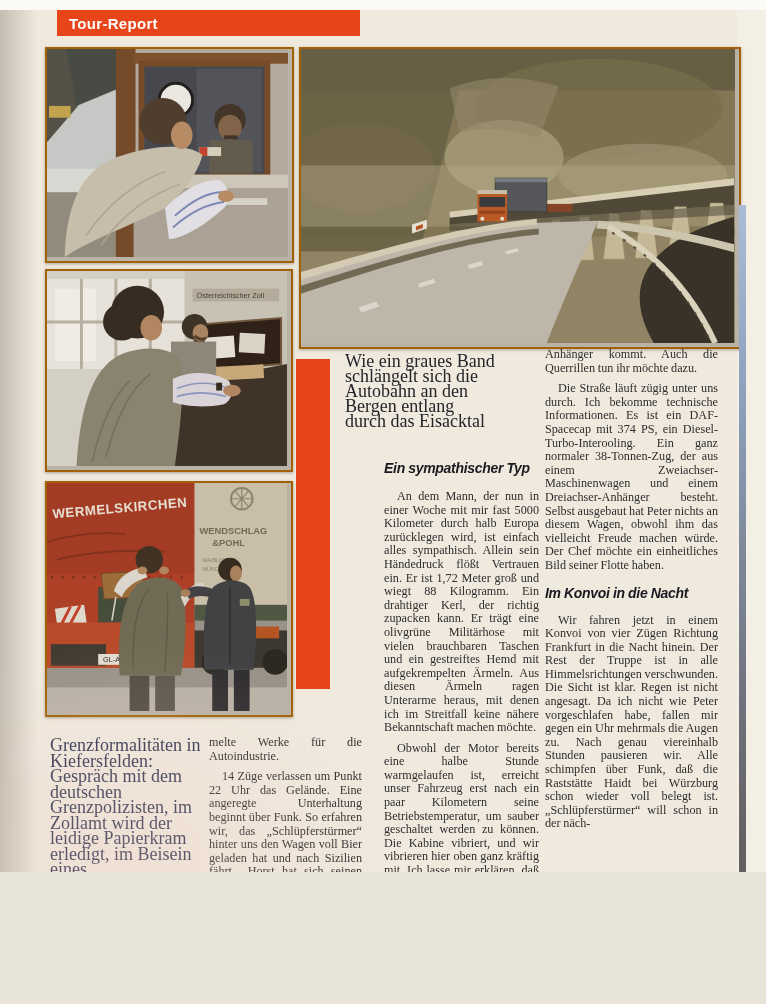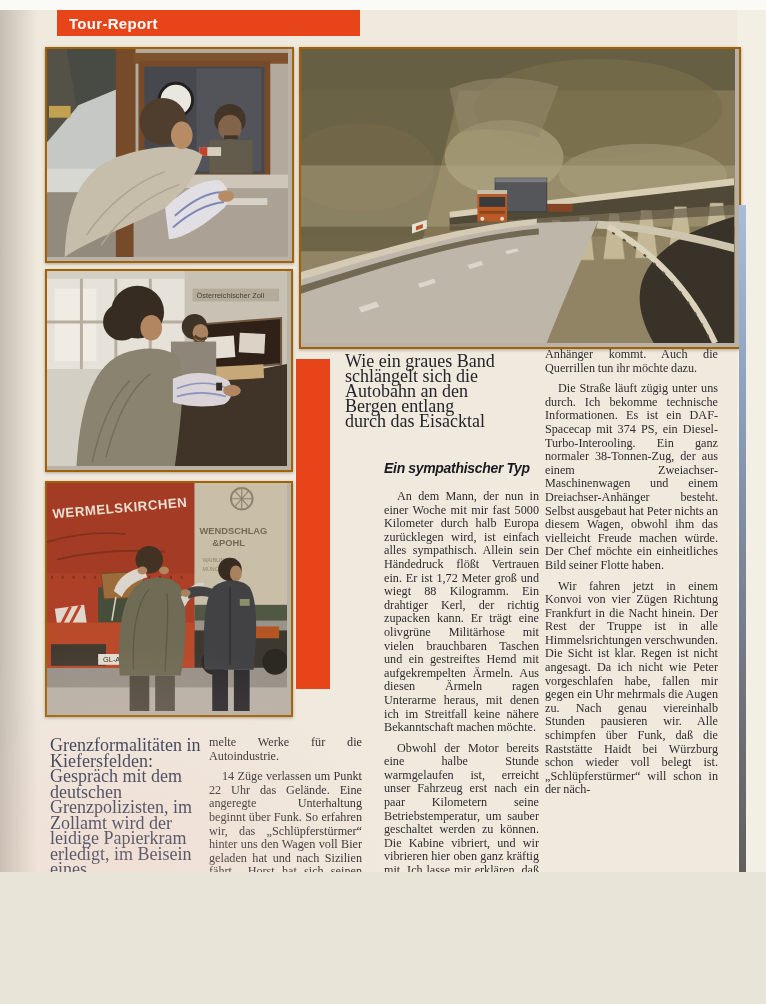--- a/index.html
+++ b/index.html
@@ -269,20 +269,21 @@
 
   <div class="col col-mid">
     <h2 class="sect">Ein sympathischer Typ</h2>
     <p class="ind">An dem Mann, der nun in einer Woche mit mir fast 5000 Kilometer durch halb Europa zurücklegen wird, ist einfach alles sympathisch. Allein sein Händedruck flößt Vertrauen ein. Er ist 1,72 Meter groß und wiegt 88 Kilogramm. Ein drahtiger Kerl, der richtig zupacken kann. Er trägt eine olivgrüne Militärhose mit vielen brauchbaren Taschen und ein gestreiftes Hemd mit aufgekrempelten Ärmeln. Aus diesen Ärmeln ragen Unterarme heraus, mit denen ich im Streitfall keine nähere Bekanntschaft machen möchte.</p>
     <p class="ind">Obwohl der Motor bereits eine halbe Stunde warmgelaufen ist, erreicht unser Fahrzeug erst nach ein paar Kilometern seine Betriebstemperatur, um sauber geschaltet werden zu können. Die Kabine vibriert, und wir vibrieren hier oben ganz kräftig mit. Ich lasse mir erklären, daß das durch den</p>
   </div>
 
   <div class="col col-right">
     <p>Anhänger kommt. Auch die Querrillen tun ihr möchte dazu.</p>
     <p class="ind">Die Straße läuft zügig unter uns durch. Ich bekomme technische Informationen. Es ist ein DAF-Spacecap mit 374 PS, ein Diesel-Turbo-Interooling. Ein ganz normaler 38-Tonnen-Zug, der aus einem Zweiachser-Maschinenwagen und einem Dreiachser-Anhänger besteht. Selbst ausgebaut hat Peter nichts an diesem Wagen, obwohl ihm das vielleicht Freude machen würde. Der Chef möchte ein einheitliches Bild seiner Flotte haben.</p>
+    <h2 class="sect sect2">Im Konvoi in die Nacht</h2>
     <p class="ind">Wir fahren jetzt in einem Konvoi von vier Zügen Richtung Frankfurt in die Nacht hinein. Der Rest der Truppe ist in alle Himmelsrichtungen verschwunden. Die Sicht ist klar. Regen ist nicht angesagt. Da ich nicht wie Peter vorgeschlafen habe, fallen mir gegen ein Uhr mehrmals die Augen zu. Nach genau viereinhalb Stunden pausieren wir. Alle schimpfen über Funk, daß die Raststätte Haidt bei Würzburg schon wieder voll belegt ist. „Schlüpferstürmer“ will schon in der näch-</p>
   </div>
 
   <div class="pagenum">8</div>
   <div class="credit">TRUCK LIFE 1988, Heft 5</div>
 
   <div class="pink-tint"></div>
   <div class="binding-strip"></div>
   <div class="scan-bottom"></div>
 </div>

